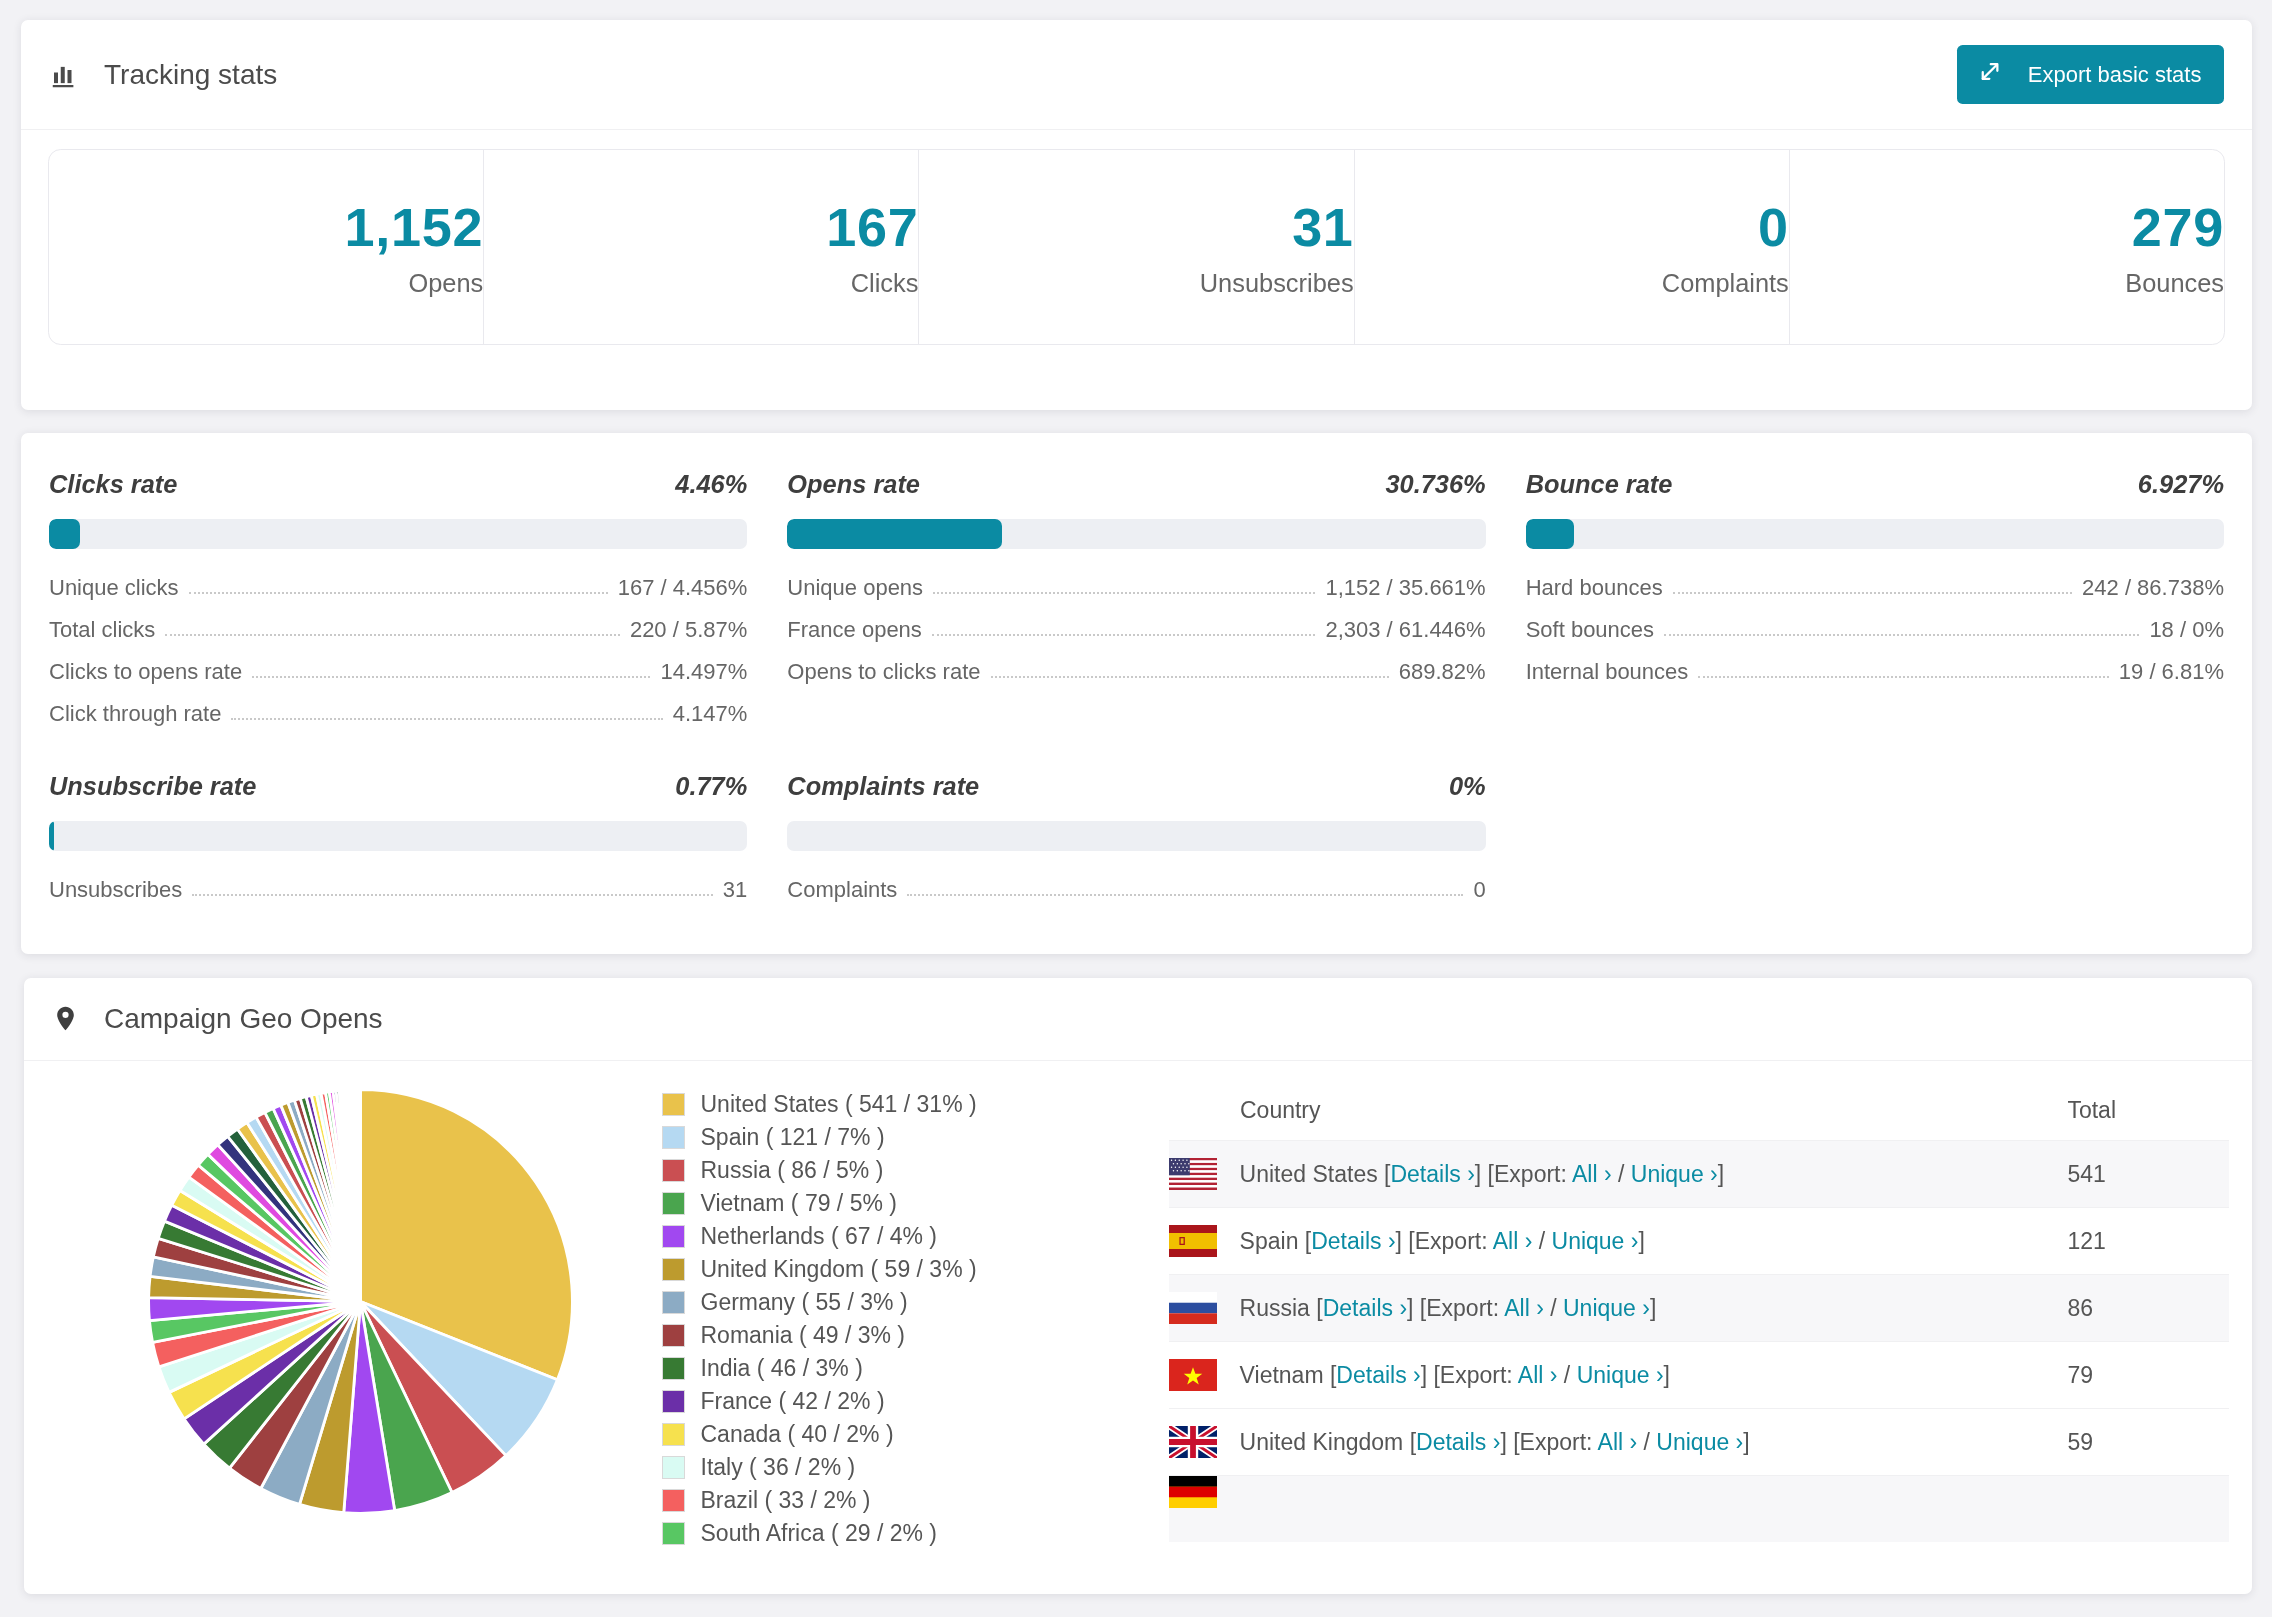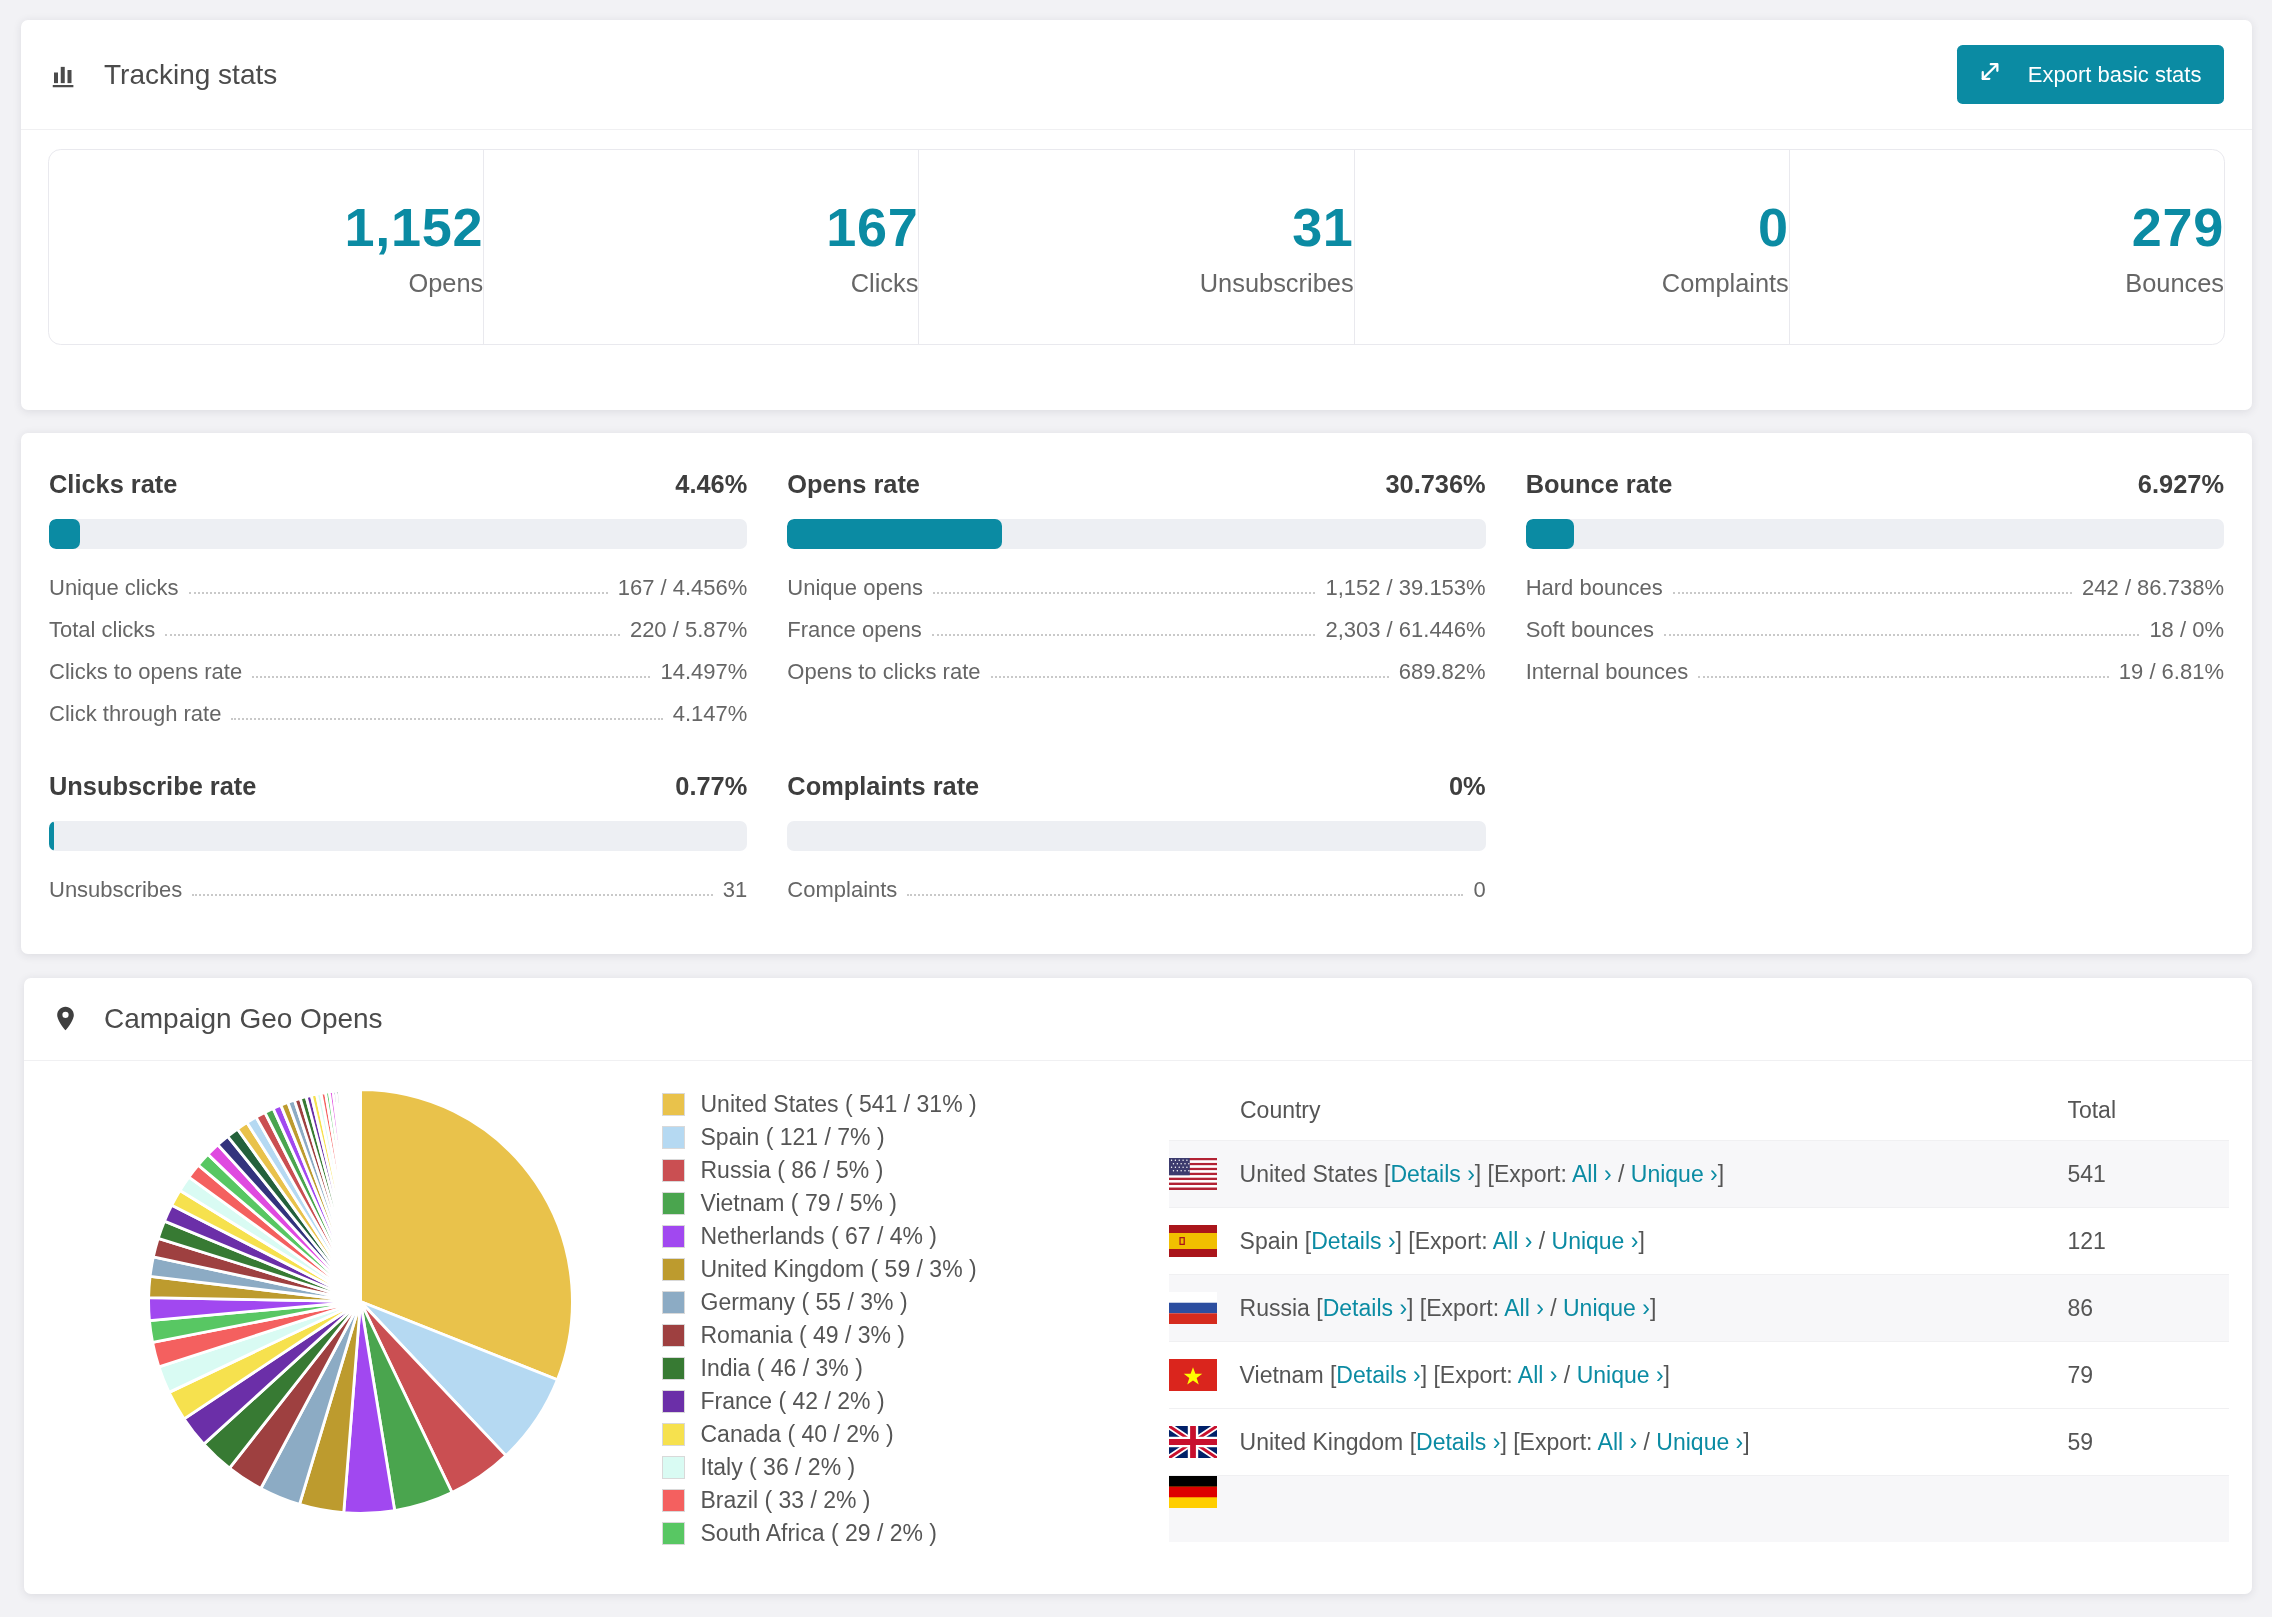--- a/index.html
+++ b/index.html
@@ -31,21 +31,21 @@
     display:flex;height:196px;box-sizing:border-box;overflow:hidden;
   }
   .stat-cell{flex:1;display:flex;flex-direction:column;align-items:flex-end;justify-content:center;border-left:1.4px solid #e9e9ee;}
   .stat-cell:first-child{border-left:none;}
   .stat-value{font-size:54px;font-weight:700;color:#0b8ba3;letter-spacing:0.7px;}
   .stat-label{font-size:25.4px;color:#666;margin-top:11.3px;}
   
   .card2{margin-top:22.6px;height:521px;box-sizing:border-box;
     padding:37px 28px;display:grid;grid-template-columns:repeat(3,1fr);
     column-gap:40px;row-gap:45px;align-content:start;}
-  .rate-head{display:flex;justify-content:space-between;align-items:flex-end;}
+  .rate-head{display:flex;justify-content:space-between;align-items:flex-end;font-style:italic;}
   .rate-title{font-size:25.4px;font-weight:700;color:#3e3e3e;}
   .rate-value{font-size:25.4px;font-weight:700;color:#3e3e3e;}
   .rate-bar{margin-top:20px;height:30px;background:#edeff3;border-radius:7px;overflow:hidden;}
   .rate-fill{height:100%;background:#0b8ba3;border-radius:7px;}
   .rate-rows{margin-top:10px;}
   .rate-row{display:flex;align-items:flex-end;height:42px;font-size:22px;color:#666;}
   .rate-row .lbl,.rate-row .val{white-space:nowrap;line-height:1.15;}
   .rate-row .leader{flex:1;border-bottom:2.1px dotted #c9c9c9;margin:0 10px 6.4px;}
   
   .card3{margin-top:24px;height:616px;box-sizing:border-box;overflow:hidden;margin-left:24px;}
@@ -158,21 +158,21 @@
         <span class="rate-title">Opens rate</span>
         <span class="rate-value">30.736%</span>
       </div>
       <div class="rate-bar">
         <div class="rate-fill" style="width:30.736%"></div>
       </div>
       <div class="rate-rows">
         <div class="rate-row">
           <span class="lbl">Unique opens</span>
           <span class="leader"></span>
-          <span class="val">1,152 / 39.153%</span>
+          <span class="val">1,152 / 35.661%</span>
         </div>
         <div class="rate-row">
           <span class="lbl">France opens</span>
           <span class="leader"></span>
           <span class="val">2,303 / 61.446%</span>
         </div>
         <div class="rate-row">
           <span class="lbl">Opens to clicks rate</span>
           <span class="leader"></span>
           <span class="val">689.82%</span>

